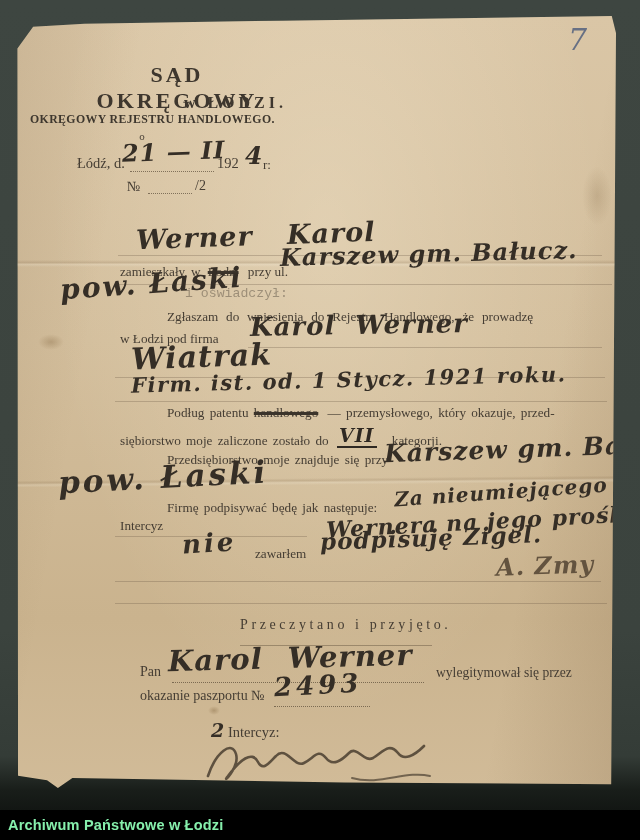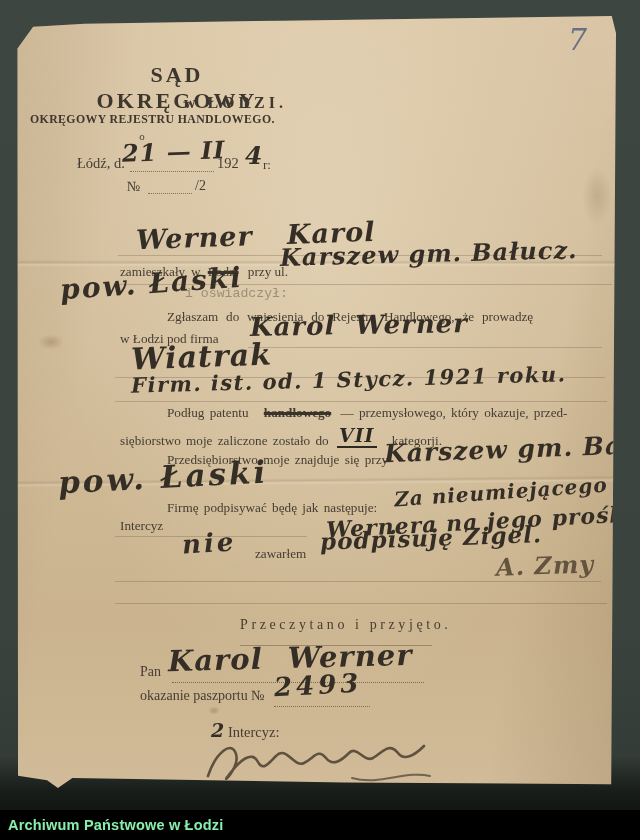--- a/index.html
+++ b/index.html
@@ -103,21 +103,21 @@
     <div class="abs printed" style="left:108px;top:315px;">w Łodzi pod firma</div>
     <div class="abs hw" style="left:238px;top:296px;font-size:26px;transform:rotate(-1deg);word-spacing:10px;">Karol Werner</div>
     <div class="abs rule-faint" style="left:236px;top:331px;width:354px;"></div>
     <div class="abs hw" style="left:119px;top:326px;font-size:30px;transform:rotate(-2deg);">Wiatrak</div>
     <div class="abs rule-faint" style="left:103px;top:361px;width:490px;"></div>
     <div class="abs hw" style="left:119px;top:353px;font-size:21px;transform:rotate(-1.5deg);letter-spacing:1.5px;">Firm. ist. od. 1 Stycz. 1921 roku.</div>
     <div class="abs rule-faint" style="left:103px;top:385px;width:492px;"></div>
 
     <div class="abs printed j3" style="left:155px;top:389px;">
       <span>Podług patentu</span>
-      <span class="struck" style="margin-left:10px;font-weight:bold;">handlowego</span>
+      <span class="struck" style="margin-left:0;">handlowego</span>
       <span style="margin-left:4px;">— przemysłowego, który okazuje, przed-</span>
     </div>
     <div class="abs printed j3" style="left:108px;top:411px;">
       <span>siębiorstwo moje zaliczone zostało do</span>
       <span class="vii" style="margin-left:3px;">VII</span>
       <span style="margin-left:10px;">kategorji.</span>
     </div>
 
     <div class="abs printed j3" style="left:155px;top:436px;">Przedsiębiorstwo moje znajduje się przy</div>
     <div class="abs hw" style="left:372px;top:420px;font-size:25px;transform:rotate(-2deg);">Karszew gm. Bałucz</div>
@@ -135,20 +135,21 @@
     <div class="abs hw hw-light" style="left:484px;top:538px;font-size:24px;transform:rotate(-2deg);">A. Zmy</div>
     <div class="abs rule-faint" style="left:103px;top:565px;width:486px;"></div>
     <div class="abs rule-faint" style="left:103px;top:587px;width:492px;"></div>
 
     <div class="abs printed spaced" style="left:228px;top:601px;">Przeczytano i przyjęto.</div>
     <div class="abs rule" style="left:228px;top:629px;width:192px;"></div>
 
     <div class="abs printed" style="left:128px;top:648px;font-size:14px;">Pan</div>
     <div class="abs hw" style="left:156px;top:628px;font-size:29px;transform:rotate(-1.5deg);word-spacing:14px;">Karol Werner</div>
     <div class="abs dotted" style="left:160px;top:666px;width:252px;"></div>
+    <div class="abs printed" style="left:424px;top:649px;font-size:13.6px;">wylegitymował się przez</div>
     <div class="abs printed" style="left:128px;top:672px;font-size:14px;">okazanie paszportu №</div>
     <div class="abs hw" style="left:262px;top:656px;font-size:26px;letter-spacing:4px;transform:rotate(-3deg);">2493</div>
     <div class="abs dotted" style="left:262px;top:690px;width:96px;"></div>
 
     <div class="abs hw" style="left:199px;top:705px;font-size:19px;">2</div>
     <div class="abs printed" style="left:216px;top:708px;font-size:14.5px;">Intercyz:</div>
     <svg class="abs" style="left:190px;top:716px;" width="240" height="64" viewBox="0 0 240 64">
       <path d="M6 44 C14 20 30 8 34 22 C38 36 18 54 26 44 C38 28 50 18 56 30 C61 40 68 30 74 24 C84 13 92 36 102 31 C112 26 116 16 124 26 C131 35 140 28 147 21 C155 13 162 31 171 26 C181 20 187 10 196 21 C202 29 212 24 222 14" fill="none" stroke="#4a3e30" stroke-width="2.6" stroke-linecap="round" opacity=".85"></path>
       <path d="M150 46 C178 54 204 38 228 44" fill="none" stroke="#4a3e30" stroke-width="2" stroke-linecap="round" opacity=".7"></path>
     </svg>

